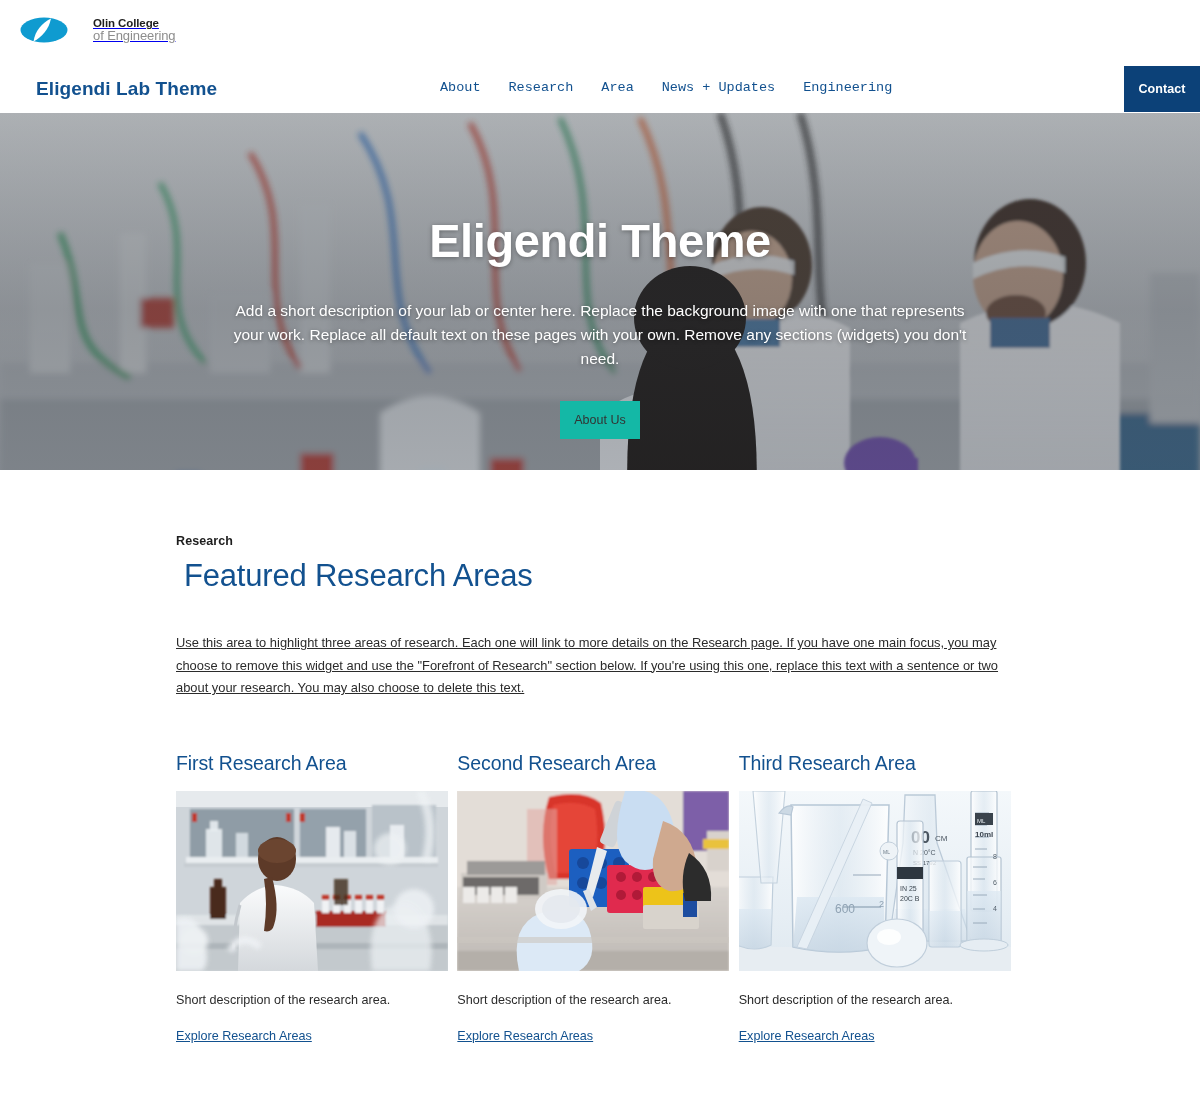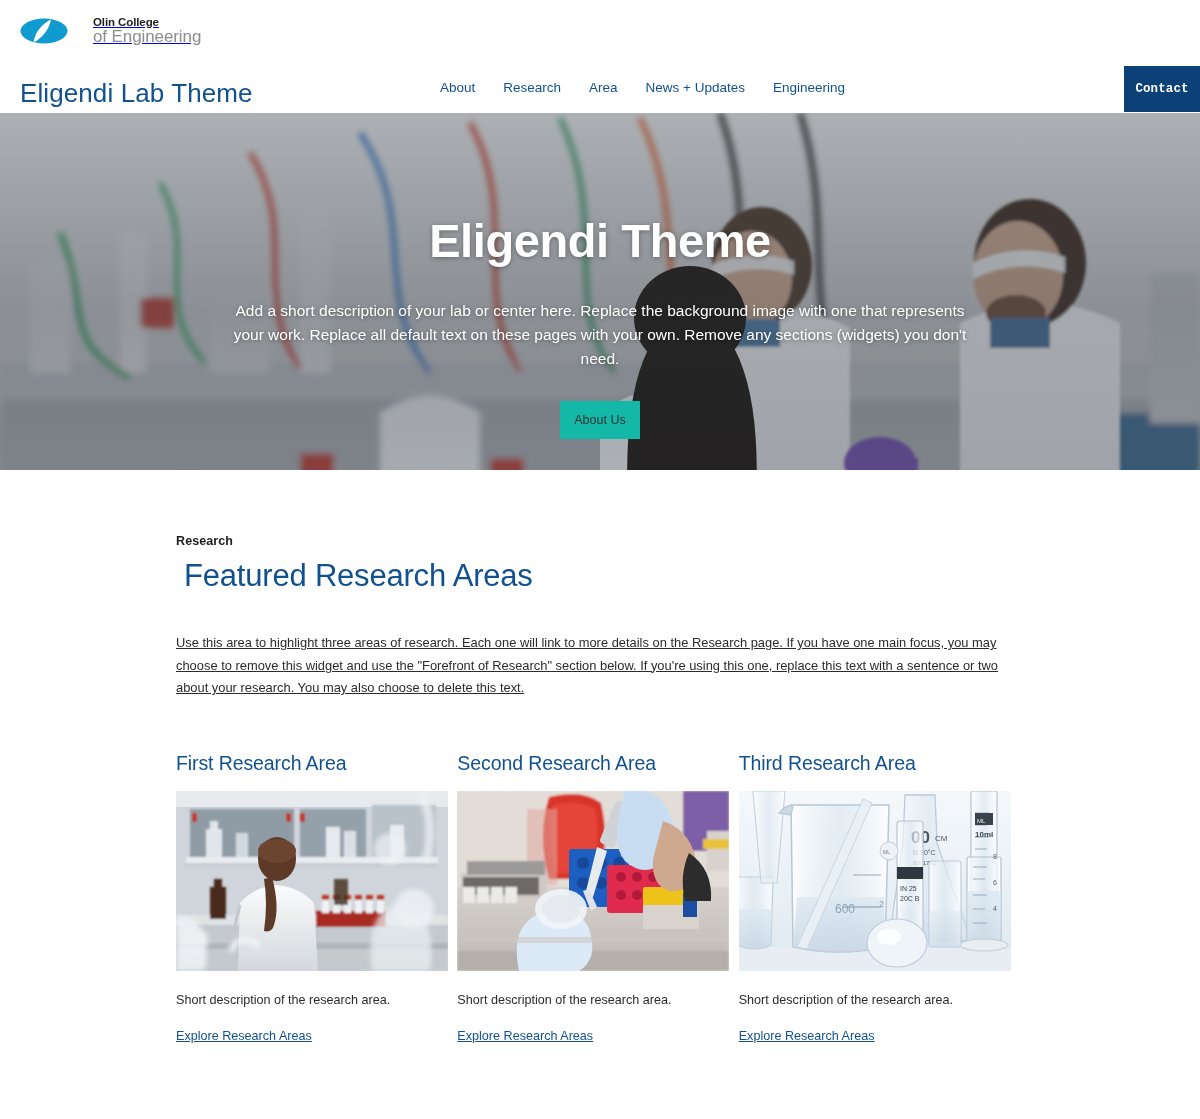--- a/index.html
+++ b/index.html
@@ -35,59 +35,61 @@
     flex-direction: column;
     line-height: 1.05;
   }
   .olin-line1 {
     font-size: 11.5px;
     font-weight: bold;
     color: #1d1d1d;
     letter-spacing: -0.1px;
   }
   .olin-line2 {
-    font-size: 17px;
+    font-size: 13px;
     font-weight: normal;
     color: #8d8d8d;
     letter-spacing: -0.1px;
   }
   .site-title {
     position: absolute;
-    left: 20px;
+    left: 36px;
     top: 78px;
-    font-size: 26px;
+    font-size: 19px;
     color: #12518f;
     letter-spacing: 0.1px;
     white-space: nowrap;
     text-decoration: none;
+    font-weight: bold;
   }
   .main-nav {
     position: absolute;
     left: 440px;
     top: 80px;
     display: flex;
     gap: 28px;
     align-items: baseline;
+    font-family: Liberation Mono, monospace;
   }
   .nav-link {
     font-size: 13.5px;
     color: #12518f;
     text-decoration: none;
     white-space: nowrap;
   }
   .contact-btn {
     position: absolute;
     right: 0px;
     top: 66px;
     width: 76px;
     height: 46px;
     background: #0c4178;
     color: #ffffff;
     border: none;
-    font-family: Liberation Mono, monospace;
+    font-family: Liberation Sans, sans-serif;
     font-size: 12.5px;
     font-weight: bold;
     cursor: pointer;
     display: flex;
     align-items: center;
     justify-content: center;
     letter-spacing: 0.1px;
   }
 
   

